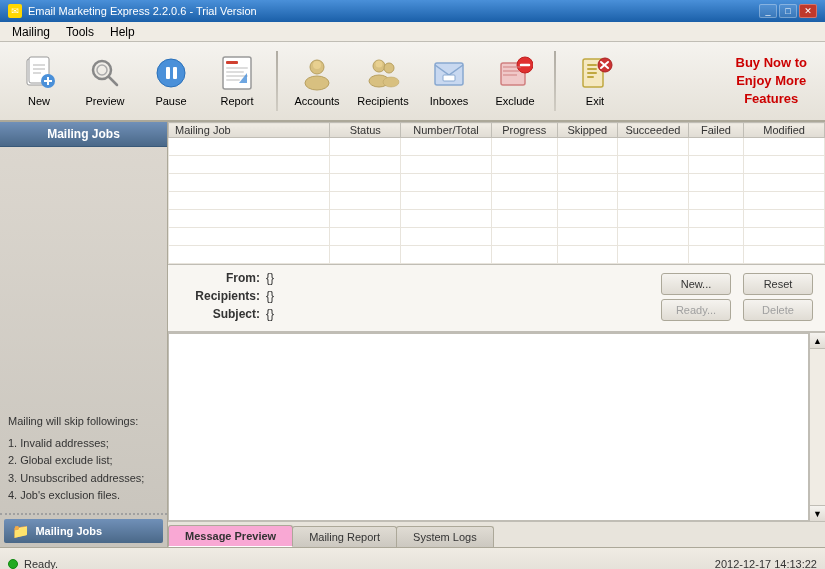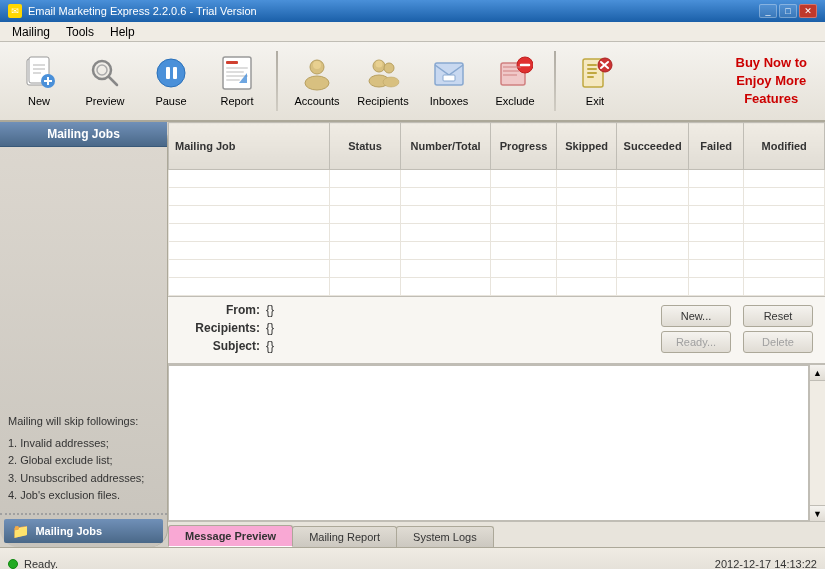--- a/index.html
+++ b/index.html
@@ -128,21 +128,20 @@
       height: calc(569px - 22px - 20px - 80px - 22px);
     }
 
     
     .sidebar {
       width: 168px;
       background: linear-gradient(to bottom, #ddd8d0, #c8c4bc);
       border-right: 1px solid #aca899;
       display: flex;
       flex-direction: column;
-      border-radius: 18px;
     }
     .sidebar-header {
       background: linear-gradient(to bottom, #7090b8, #4a6888);
       color: white;
       text-align: center;
       padding: 5px;
       font-weight: bold;
       font-size: 12px;
       border-bottom: 1px solid #385878;
     }
@@ -188,23 +187,23 @@
       flex-shrink: 0;
     }
     .job-table table {
       width: 100%;
       border-collapse: collapse;
       font-size: 11px;
     }
     .job-table th {
       background: linear-gradient(to bottom, #f0ece4, #e0dcd4);
       border: 1px solid #c0bdb5;
-      padding: 17px 6px;
+      padding: 1px 6px;
       text-align: center;
-      font-weight: bold;
+      font-weight: normal;
       color: #333;
     }
     .job-table th:first-child { text-align: left; }
     .job-table td {
       border: 1px solid #e8e4dc;
       padding: 3px 6px;
       height: 18px;
     }
     .empty-rows td { background: white; }
 

